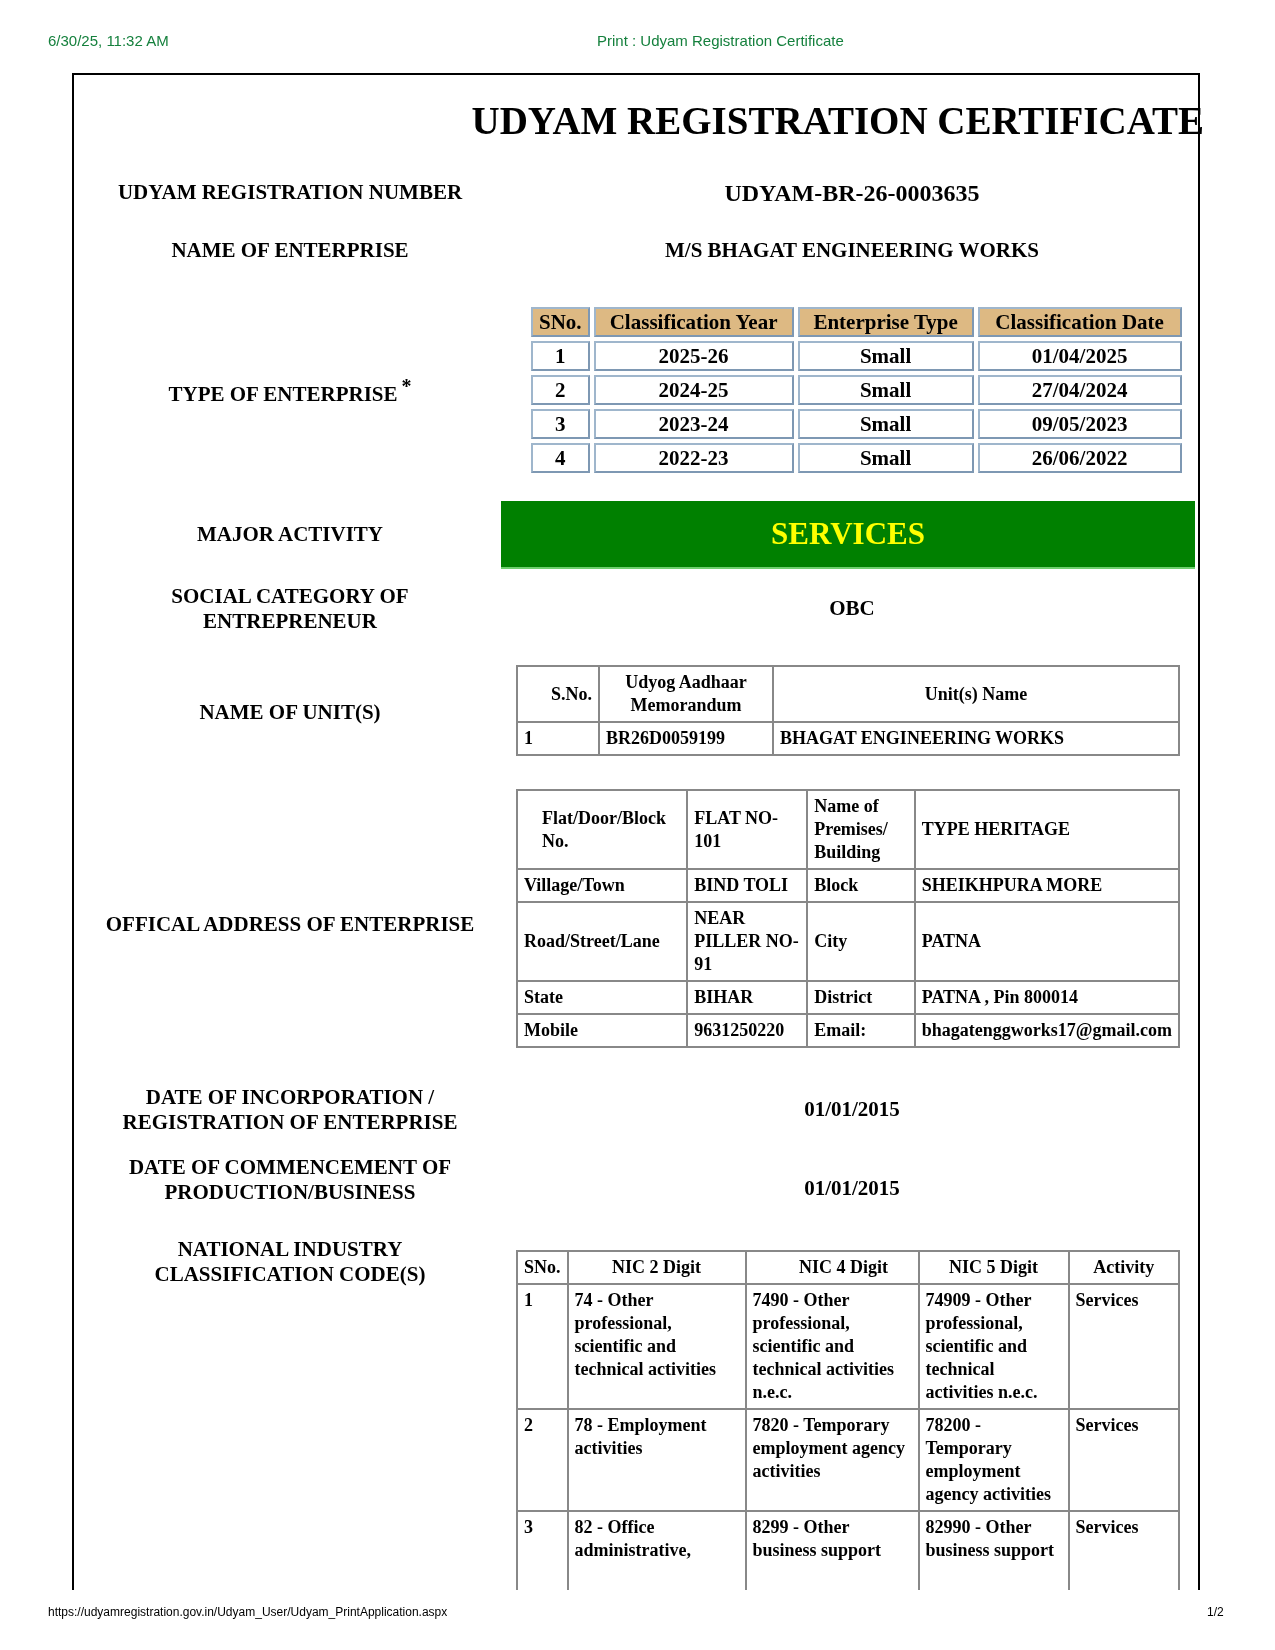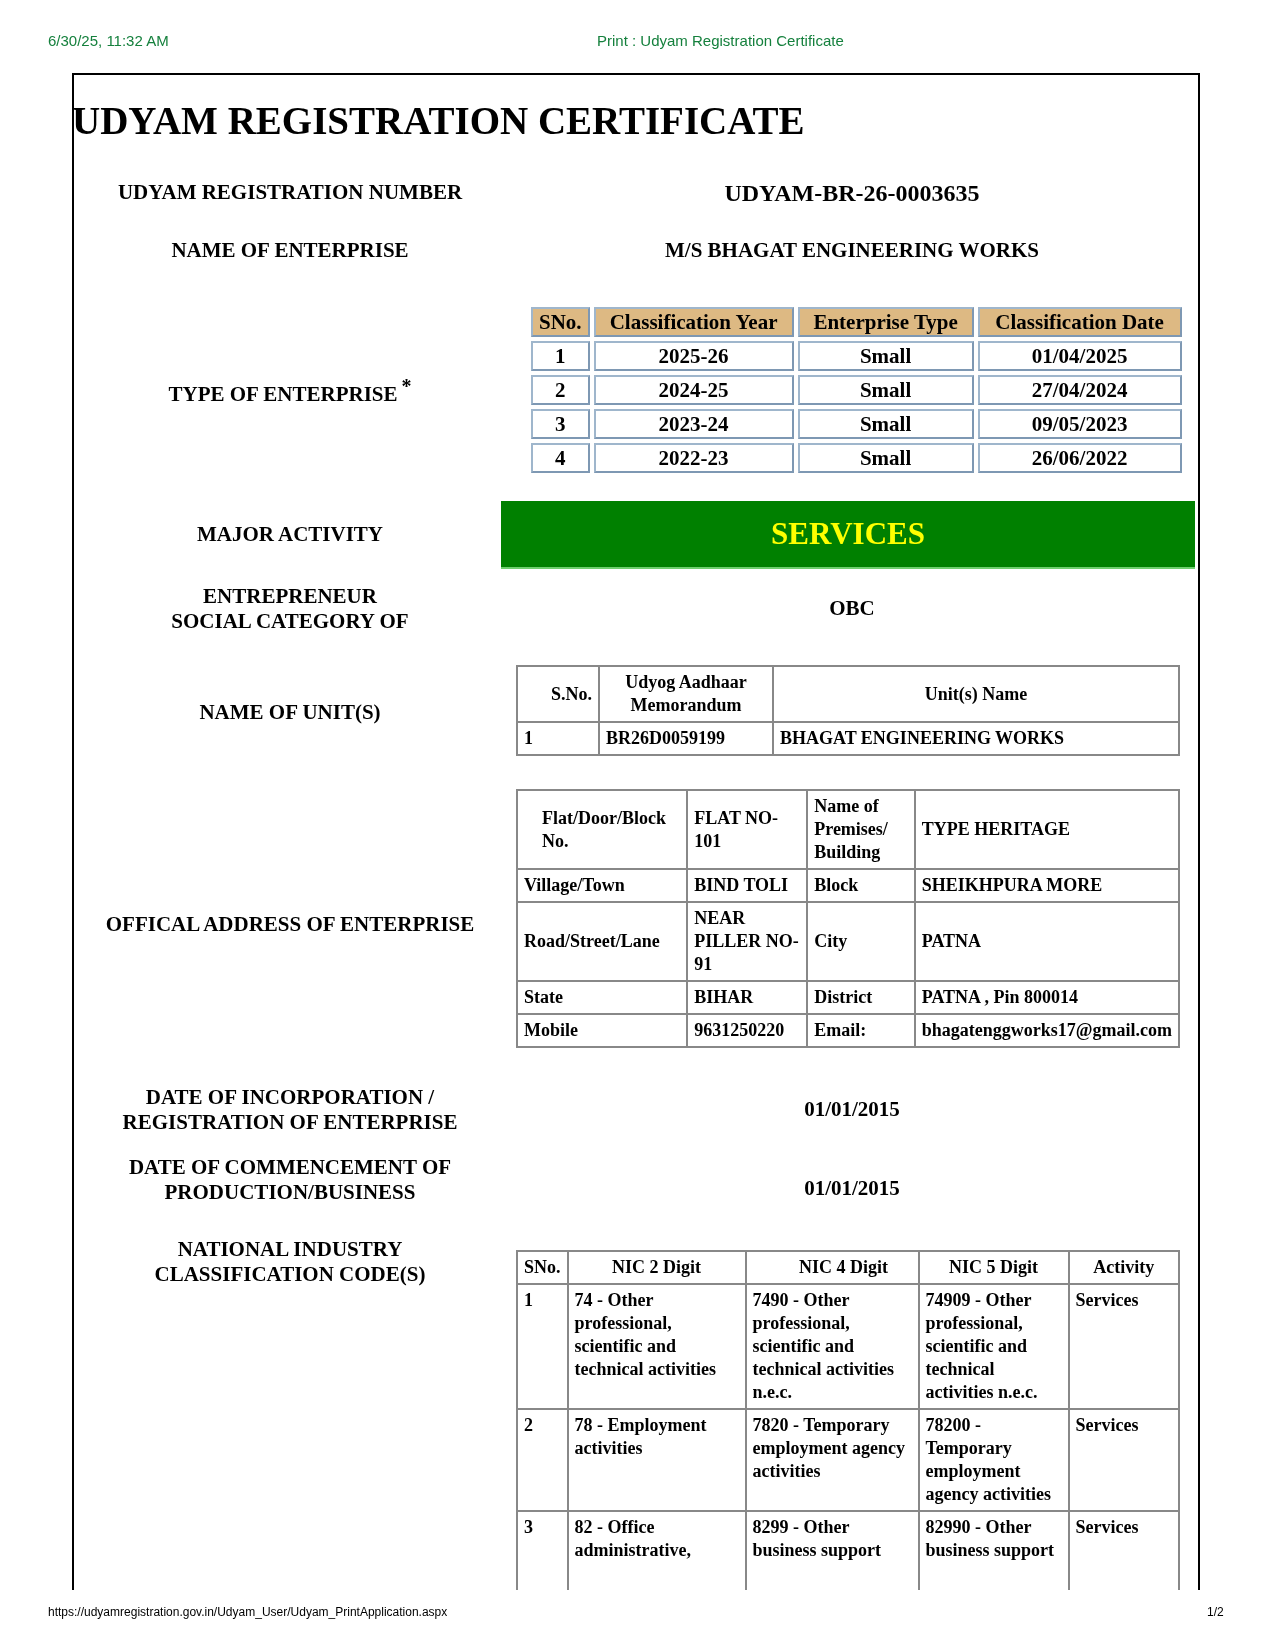--- a/index.html
+++ b/index.html
@@ -1,20 +1,20 @@
 <!DOCTYPE html>
 <html><head>
 <meta charset="utf-8">
 <style>
   html, body { margin: 0; padding: 0; background: #fff; }
   body { width: 1275px; height: 1650px; position: relative; overflow: hidden; font-family: "Liberation Serif", serif; color: #000; }
   .print-hdr { position: absolute; top: 32px; font-family: "Liberation Sans", sans-serif; font-size: 15px; color: #15803d; }
   .print-ftr { position: absolute; top: 1605px; font-family: "Liberation Sans", sans-serif; font-size: 12px; color: #000; }
   .frame { position: absolute; left: 72px; top: 73px; width: 1128px; height: 1600px; border: 2px solid #000; box-sizing: border-box; }
-  .title { position: absolute; left: 72px; width: 1132px; top: 98px; text-align: left; font-weight: bold; font-size: 39px; }
+  .title { position: absolute; left: 72px; width: 1132px; top: 98px; text-align: right; font-weight: bold; font-size: 39px; }
   .lbl { position: absolute; left: 90px; width: 400px; text-align: center; font-weight: bold; font-size: 21px; line-height: 25px; }
   .val { position: absolute; left: 502px; width: 700px; text-align: center; font-weight: bold; font-size: 21px; }
   .regno { font-size: 24px; }
   sup { font-size: 20px; vertical-align: top; position: relative; top: -8px; margin-left: 4px; }
 
   table { border-collapse: separate; }
   .cls-table { position: absolute; left: 527px; top: 303px; border-spacing: 4px; }
   .cls-table td, .cls-table th { border: 2px solid; border-color: #9fb6cc #7e98b3 #7e98b3 #9fb6cc; text-align: center; font-weight: bold; font-size: 21px; height: 26px; padding: 0 6px; }
   .cls-table th { background: #ddb983; }
   .c1 { width: 40px; } .c2 { width: 184px; } .c3 { width: 160px; } .c4 { width: 188px; }
@@ -79,22 +79,22 @@
     <td>Small</td>
     <td>26/06/2022</td>
   </tr>
 </tbody>
   </table>
 
 <div class="lbl" style="top:522px;">MAJOR ACTIVITY</div>
 <div class="services-bar">SERVICES</div>
 
 <div class="lbl" style="top:584px;">
+  <div>SOCIAL CATEGORY OF</div>
   <div>ENTREPRENEUR</div>
-  <div>SOCIAL CATEGORY OF</div>
 </div>
 <div class="val" style="top:596px;">OBC</div>
 
 <div class="lbl" style="top:700px;">NAME OF UNIT(S)</div>
 <table class="g-table units">
   <tbody>
       <tr>
     <th style="width:38px;text-align:left;padding-left:33px;">S.No.</th>
     <th style="width:160px;">Udyog Aadhaar Memorandum</th>
     <th>Unit(s) Name</th>

